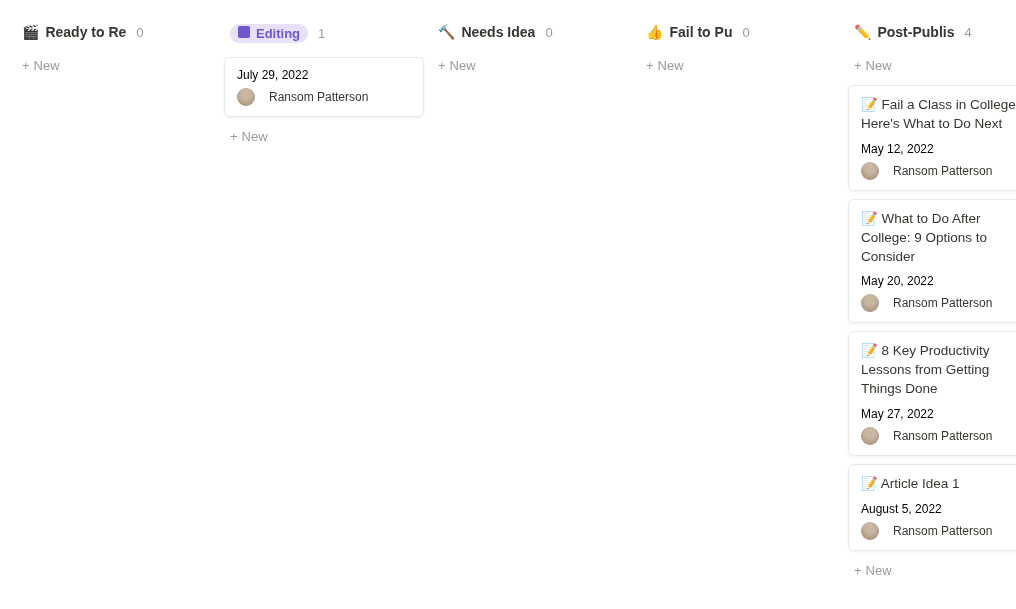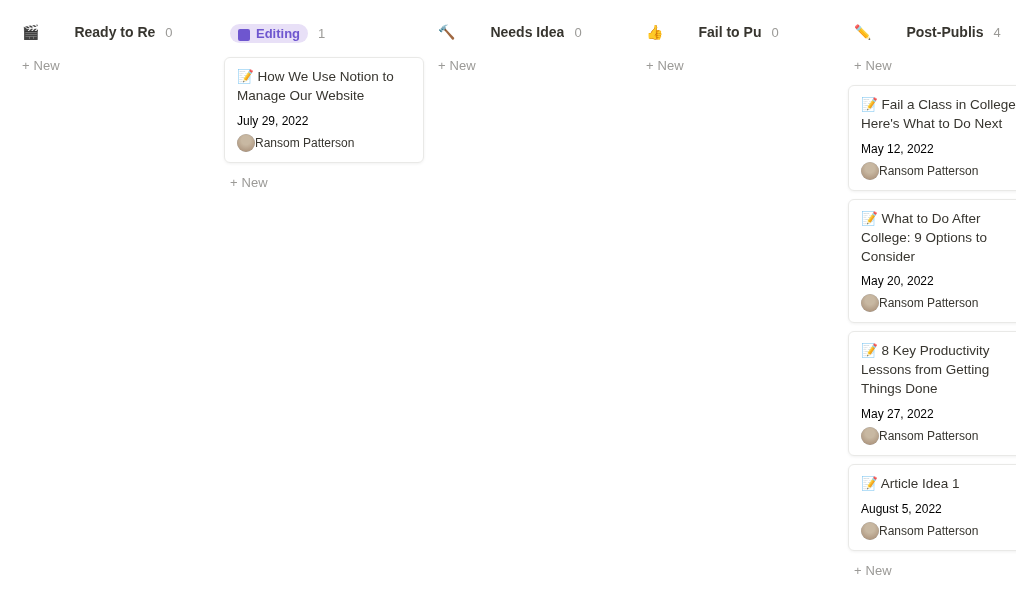--- a/index.html
+++ b/index.html
@@ -36,30 +36,29 @@
       border-radius: 4px;
       margin-bottom: 2px;
     }
     .column-title {
       font-size: 14px;
       font-weight: 600;
       color: #37352f;
       white-space: nowrap;
       overflow: hidden;
       text-overflow: ellipsis;
-      margin-left: 29px;
     }
     .column-count {
       font-size: 13px;
       color: #9b9a97;
       margin-left: 4px;
     }
     .column-title-badge {
       display: flex;
-      align-items: flex-end;
+      align-items: flex-start;
       gap: 4px;
       padding: 2px 8px;
       border-radius: 12px;
       font-size: 13px;
       font-weight: 600;
     }
     .badge-editing {
       background: #e8e0f7;
       color: #6e56cf;
     }
@@ -90,21 +89,21 @@
       margin-bottom: 8px;
     }
     .card-date {
       font-size: 12px;
       color: #000000;
       margin-bottom: 6px;
     }
     .card-author {
       display: flex;
       align-items: center;
-      gap: 0;
+      gap: 14px;
       font-size: 12px;
       color: #37352f;
     }
     .avatar {
       width: 18px;
       height: 18px;
       border-radius: 50%;
       background: #b0b0b0;
       display: flex;
       align-items: center;
@@ -144,21 +143,20 @@
     </div>
     <div class="column">
       <div class="column-header">
         <span class="column-title-badge badge-editing">
           <span style="width: 12px; height: 12px; background: rgb(110, 86, 207); border-radius: 2px; display: inline-block; margin-right: 2px;"></span>
           <span>Editing</span>
         </span>
         <span class="column-count">1</span>
       </div>
       <div class="card">
-        <div class="card-title">📝 How We Use Notion to Manage Our Website</div>
         <div class="card-date">July 29, 2022</div>
         <div class="card-author">
           <div class="avatar">
             <div class="avatar-inner"></div>
           </div>
           <span>Ransom Patterson</span>
         </div>
       </div>
       <div class="add-new">
         <span>+</span>

